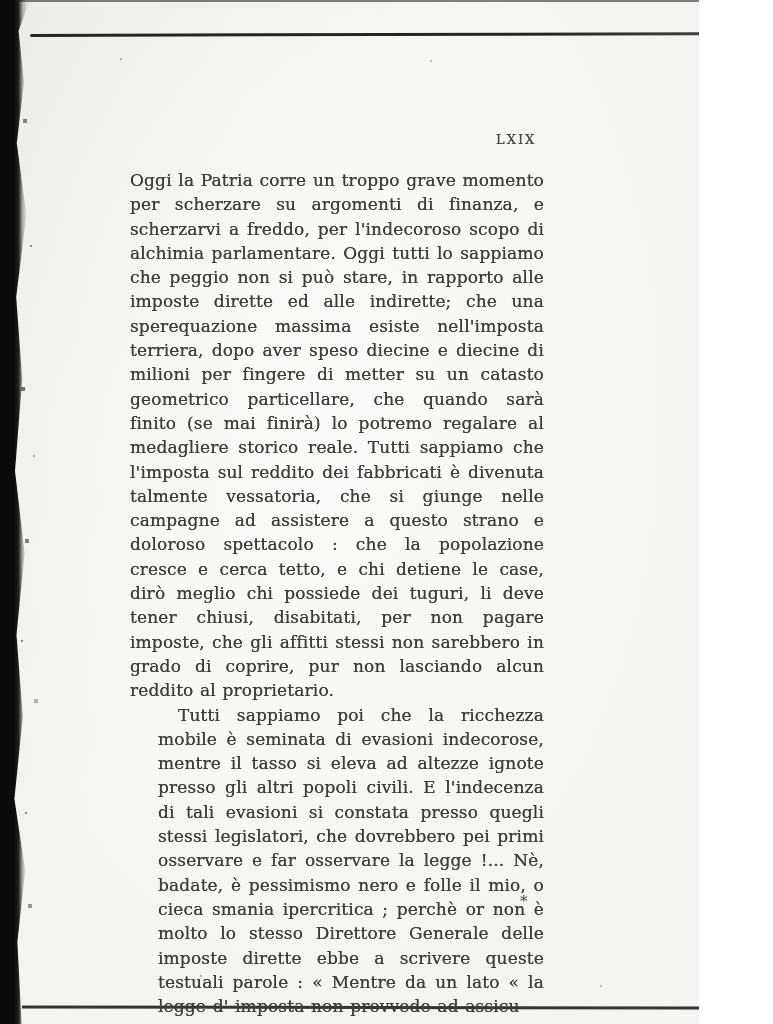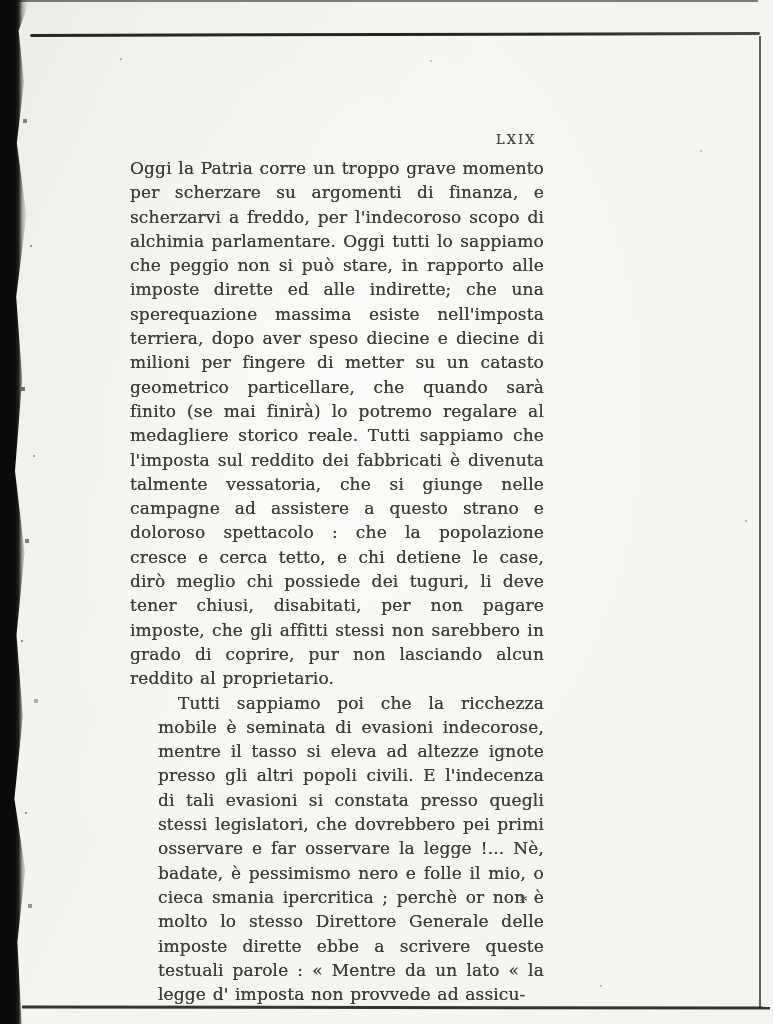--- a/index.html
+++ b/index.html
@@ -2,21 +2,21 @@
 <html><head>
 <meta charset="utf-8">
 <style>
   html, body {
     margin: 0;
     padding: 0;
     background: #ffffff;
   }
   .scan-page {
     position: relative;
-    width: 773px;
+    width: 699px;
     height: 1024px;
     overflow: hidden;
     background:
       radial-gradient(ellipse at 45% 40%, rgba(255,255,255,0.6), rgba(0,0,0,0) 70%),
       linear-gradient(115deg, rgba(210,208,200,0.25), rgba(0,0,0,0) 40%),
       #f5f4ef;
     font-family: "DejaVu Serif", "Liberation Serif", serif;
   }
 
   
@@ -92,21 +92,21 @@
     position: absolute;
     left: 496px; top: 132px;
     font-size: 13px;
     letter-spacing: 2px;
     color: #46443e;
     text-shadow: 0 0 0.5px rgba(60,58,52,0.8);
   }
 
   .text-block {
     position: absolute;
-    left: 130px; top: 156px;
+    left: 130px; top: 168px;
     width: 414px;
     font-size: 17px;
     line-height: 24.3px;
     color: #3d3c36;
     text-align: justify;
     letter-spacing: 0.15px;
     word-spacing: 1px;
     text-shadow: 0 0 0.45px rgba(55,53,48,0.85);
   }
   .text-block p { margin: 0; }

